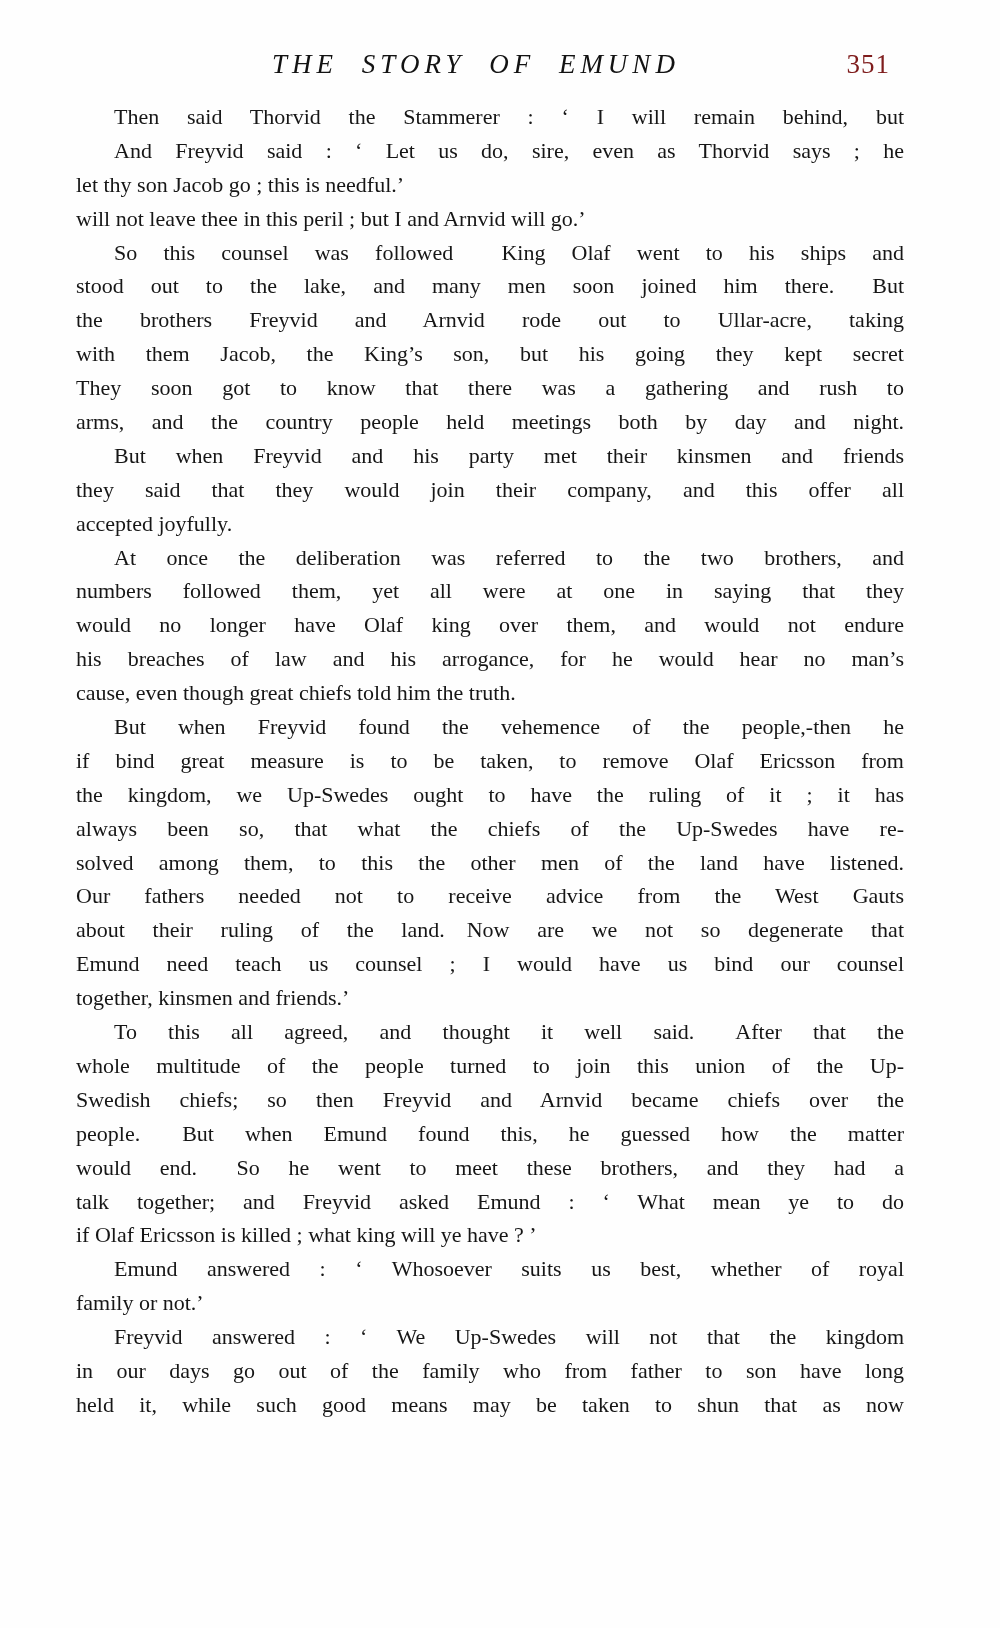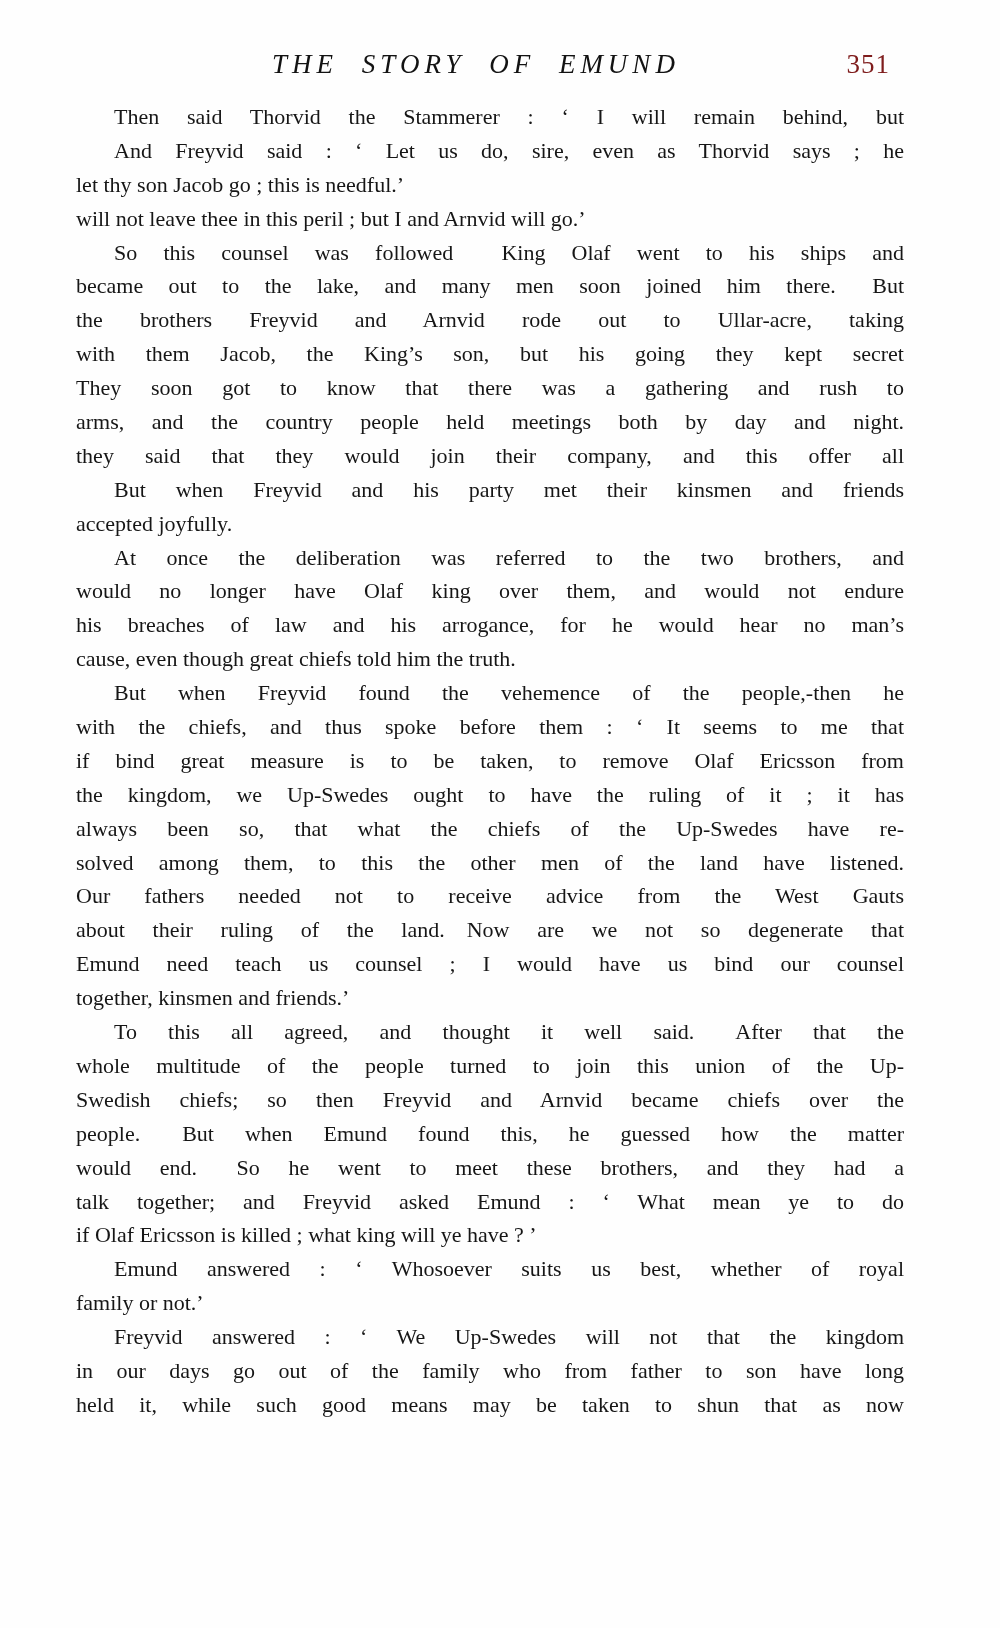--- a/index.html
+++ b/index.html
@@ -72,34 +72,34 @@
   <div class="running-head">
     <span class="running-title">THE STORY OF EMUND</span>
     <span class="page-number">351</span>
   </div>
   <div class="page-body">
       <div class="line indent just">Then said Thorvid the Stammerer : ‘ I will remain behind, but</div>
       <div class="line indent just">And Freyvid said : ‘ Let us do, sire, even as Thorvid says ; he</div>
       <div class="line">let thy son Jacob go ; this is needful.’</div>
       <div class="line">will not leave thee in this peril ; but I and Arnvid will go.’</div>
       <div class="line indent just">So this counsel was followed  King Olaf went to his ships and</div>
-      <div class="line just">became out to the lake, and many men soon joined him there.  But</div>
+      <div class="line just">stood out to the lake, and many men soon joined him there.  But</div>
       <div class="line just">the brothers Freyvid and Arnvid rode out to Ullar-acre, taking</div>
       <div class="line just">with them Jacob, the King’s son, but his going they kept secret</div>
       <div class="line just">They soon got to know that there was a gathering and rush to</div>
       <div class="line just">arms, and the country people held meetings both by day and night.</div>
+      <div class="line indent just">But when Freyvid and his party met their kinsmen and friends</div>
       <div class="line just">they said that they would join their company, and this offer all</div>
-      <div class="line indent just">But when Freyvid and his party met their kinsmen and friends</div>
       <div class="line">accepted joyfully.</div>
       <div class="line indent just">At once the deliberation was referred to the two brothers, and</div>
+      <div class="line just">numbers followed them, yet all were at one in saying that they</div>
       <div class="line just">would no longer have Olaf king over them, and would not endure</div>
       <div class="line just">his breaches of law and his arrogance, for he would hear no man’s</div>
       <div class="line">cause, even though great chiefs told him the truth.</div>
       <div class="line indent just">But when Freyvid found the vehemence of the people,-then he</div>
-      <div class="line just">with the chiefs, and thus spoke before them : ‘ It seems to me that</div>
       <div class="line just">if bind great measure is to be taken, to remove Olaf Ericsson from</div>
       <div class="line just">the kingdom, we Up-Swedes ought to have the ruling of it ; it has</div>
       <div class="line just">always been so, that what the chiefs of the Up-Swedes have re-</div>
       <div class="line just">solved among them, to this the other men of the land have listened.</div>
       <div class="line just">Our fathers needed not to receive advice from the West Gauts</div>
       <div class="line just">about their ruling of the land. Now are we not so degenerate that</div>
       <div class="line just">Emund need teach us counsel ; I would have us bind our counsel</div>
       <div class="line">together, kinsmen and friends.’</div>
       <div class="line indent just">To this all agreed, and thought it well said.  After that the</div>
       <div class="line just">whole multitude of the people turned to join this union of the Up-</div>

